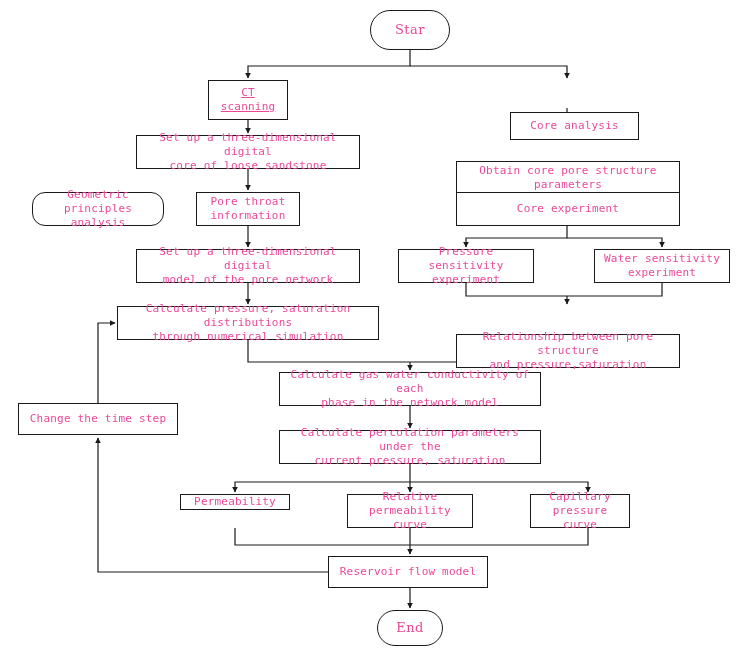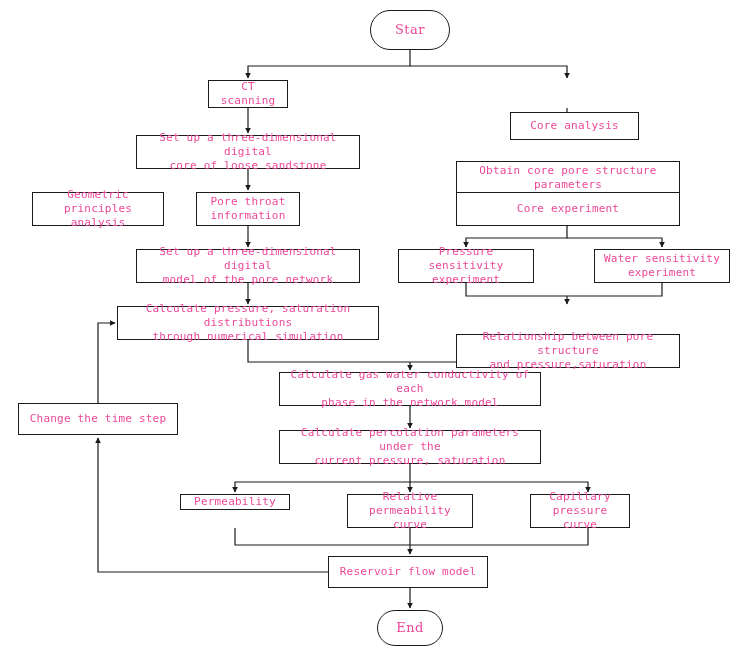--- a/index.html
+++ b/index.html
@@ -106,38 +106,38 @@
 
       <path d="M 98 403 L 98 323 L 115 323" marker-end="url(#arrow)"></path>
 
     </g>
   </svg>
 
   <div class="node terminal" style="left:370px; top:10px; width:80px; height:40px;">
     <span class="node-label">Star</span>
   </div>
 
-  <div class="node" style="left:208px; top:80px; width:80px; height:28px;">
+  <div class="node" style="left:208px; top:80px; width:80px; height:40px;text-decoration:underline;">
     <span class="node-label">CT scanning</span>
   </div>
 
   <div class="node" style="left:510px; top:80px; width:129px; height:28px;margin-top:32px;">
     <span class="node-label">Core analysis</span>
   </div>
 
   <div class="node" style="left:136px; top:135px; width:224px; height:34px;">
     <span class="node-label">Set up a three-dimensional digital
 core of loose sandstone</span>
   </div>
 
   <div class="node" style="left:456px; top:135px; width:224px; height:34px;margin-top:26px;">
     <span class="node-label">Obtain core pore structure parameters</span>
   </div>
 
-  <div class="node" style="left:32px; top:192px; width:132px; height:34px;">
+  <div class="node" style="left:32px; top:192px; width:132px; height:34px;border-radius:13px;">
     <span class="node-label">Geometric principles
 analysis</span>
   </div>
 
   <div class="node" style="left:196px; top:192px; width:104px; height:34px;">
     <span class="node-label">Pore throat
 information</span>
   </div>
 
   <div class="node" style="left:456px; top:192px; width:224px; height:34px;">

